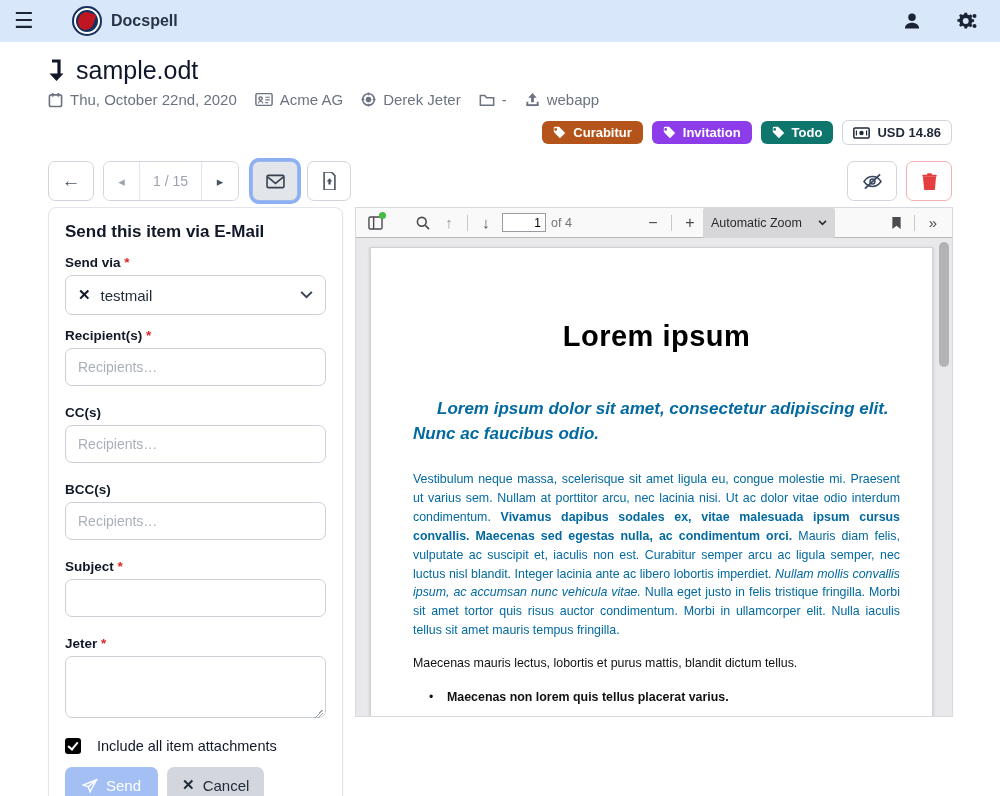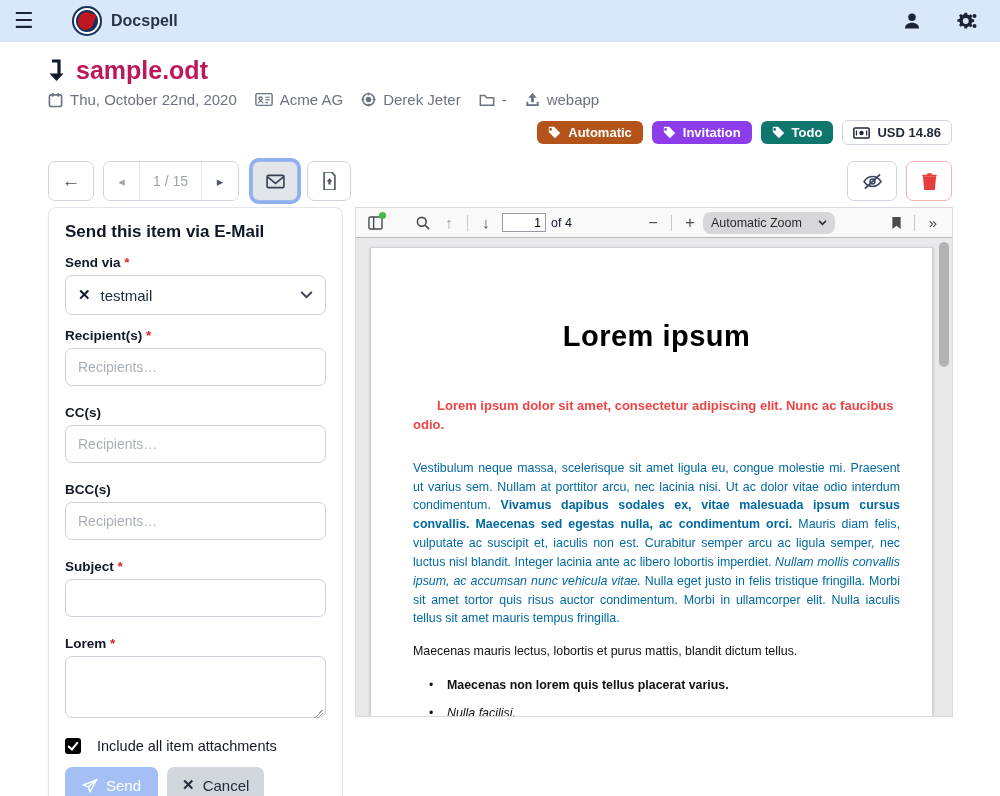--- a/index.html
+++ b/index.html
@@ -14,21 +14,21 @@
           box-shadow:inset 0 0 0 2px #16305e, inset 0 0 0 4px #ffffff; }
   .logo::after { content:""; position:absolute; left:6px; top:6px; width:16px; height:18px;
           background:#c01622; border-radius:50% 10% 50% 50%; transform:rotate(18deg); }
   .app-title { font-weight:bold; font-size:16px; color:#273349; }
   .nav-right { margin-left:auto; display:flex; align-items:center; gap:34px; padding-right:8px; }
   .nav-ic { color:#1b2435; }
 
   
   .content { padding:10px 48px 0 48px; }
   .title-row { display:flex; align-items:center; gap:10px; margin-top:4px; }
-  .item-title { font-size:25px; font-weight:bold; color:#be185d; }
+  .item-title { font-size:25px; font-weight:normal; color:#0f172a; }
   .meta-row { display:flex; align-items:center; gap:18px; margin-top:6px; color:#6b7280; font-size:15px; }
   .meta { display:flex; align-items:center; gap:7px; }
   .meta svg { flex:none; }
   .tags-row { display:flex; justify-content:flex-end; align-items:center; gap:9px; margin-top:12px; }
   .tag { display:inline-flex; align-items:center; gap:7px; color:#fff; font-size:13px; font-weight:bold;
          padding:4px 11px; border-radius:6px; }
   .amount-badge { display:inline-flex; align-items:center; gap:7px; font-size:13px; font-weight:bold;
          color:#1f2937; border:1px solid #d1d5db; border-radius:6px; padding:4px 10px; background:#fff; }
 
   
@@ -83,32 +83,32 @@
   .attach-actions { margin-left:auto; display:flex; gap:8px; }
 
   .pdf-frame { border:1px solid #d7dade; }
   .pdf-toolbar { height:30px; background:#f9f9fa; border-bottom:1px solid #b9b9bc; display:flex;
                  align-items:center; padding:0 6px; color:#4a4a4f; font-size:12.5px; }
   .pt-sep { width:1px; height:16px; background:#c9c9cc; margin:0 5px; }
   .pt-ic { width:26px; height:24px; display:inline-flex; align-items:center; justify-content:center; cursor:pointer; position:relative; }
   .green-dot { position:absolute; top:1px; right:2px; width:7px; height:7px; border-radius:50%; background:#44bb44; }
   .pt-pageinput { width:44px; height:19px; border:1px solid #9a9aa2; background:#fff; text-align:right;
                   font-size:12px; padding-right:4px; margin:0 5px 0 3px; font-family:inherit; }
-  .pt-of { margin-right:20px; color:#0f172a;text-align:center; }
+  .pt-of { margin-right:20px; color:#737373;text-align:center; }
   .pt-spacer { flex:1; }
-  .pt-zoom { background:#d7d7d9; height:22px; display:inline-flex; align-items:center; gap:16px;
-             padding:0 8px; font-size:12.5px; color:#2a2a2e; border-radius:8px; cursor:pointer; }
+  .pt-zoom { background:#d7d7d9; height:30px; display:inline-flex; align-items:center; gap:16px;
+             padding:0 8px; font-size:12.5px; color:#2a2a2e; border-radius:2px; cursor:pointer; }
   .pt-zoom .zcaret { font-size:10px; }
   .pdf-view { height:478px; background:#e9e9eb; position:relative; overflow:hidden; }
   .pdf-page { position:absolute; left:14px; top:9px; width:563px; min-height:640px; background:#fff;
               border:1px solid #d2d2d4; box-shadow:0 1px 3px rgba(0,0,0,.18); padding:72px 32px 20px 42px; }
   .scrollbar { position:absolute; right:3px; top:4px; width:10px; height:125px; background:#b3b3b6; border-radius:6px; }
 
   .pdf-title { text-align:center; font-size:29px; font-weight:bold; color:#000; letter-spacing:.5px; }
-  .pdf-sub { margin-top:44px; font-size:13px; font-weight:bold; color:#ef4444; line-height:1.45; text-indent:24px; }
+  .pdf-sub { margin-top:44px; font-size:17px; font-weight:bold; color:#0369a1; line-height:1.45; text-indent:24px;font-style:italic; }
   .pdf-body { margin-top:24px; font-size:12.4px; color:#0369a1; line-height:1.52; text-align:justify; }
   .pdf-p2 { margin-top:16px; font-size:12.4px; color:#111; }
   .pdf-ul { margin-top:20px; list-style:none; }
   .pdf-ul li { position:relative; padding-left:34px; margin-bottom:14px; font-size:12.4px; color:#111; }
   .pdf-ul li::before { content:"•"; position:absolute; left:16px; }
   .b { font-weight:bold; } .i { font-style:italic; }
 
   svg { display:block; }
 </style>
 </head>
@@ -187,21 +187,21 @@
         </svg>
       <span>webapp</span>
     </span>
   </div>
 
   <div class="tags-row">
     <span class="tag" style="background:#b4541a;">
       <svg width="13" height="13" viewBox="0 0 16 16" fill="#fff">
           <path d="M1 2.5A1.5 1.5 0 012.5 1h5L15 8.5 8.5 15 1 7.5zm4 1.7a1.7 1.7 0 10-3.4 0 1.7 1.7 0 003.4 0z" fill-rule="evenodd"></path>
         </svg>
-      <span>Automatic</span>
+      <span>Curabitur</span>
     </span>
     <span class="tag" style="background:#8c3de9;">
       <svg width="13" height="13" viewBox="0 0 16 16" fill="#fff">
           <path d="M1 2.5A1.5 1.5 0 012.5 1h5L15 8.5 8.5 15 1 7.5zm4 1.7a1.7 1.7 0 10-3.4 0 1.7 1.7 0 003.4 0z" fill-rule="evenodd"></path>
         </svg>
       <span>Invitation</span>
     </span>
     <span class="tag" style="background:#0f766e;">
       <svg width="13" height="13" viewBox="0 0 16 16" fill="#fff">
           <path d="M1 2.5A1.5 1.5 0 012.5 1h5L15 8.5 8.5 15 1 7.5zm4 1.7a1.7 1.7 0 10-3.4 0 1.7 1.7 0 003.4 0z" fill-rule="evenodd"></path>
@@ -281,21 +281,21 @@
 
         <div class="f-label" style="margin-top:19px">CC(s)</div>
         <input class="f-input" placeholder="Recipients…" style="">
 
         <div class="f-label" style="margin-top:19px">BCC(s)</div>
         <input class="f-input" placeholder="Recipients…" style="">
 
         <div class="f-label" style="margin-top:19px"><span>Subject</span> <span class="req">*</span></div>
         <input class="f-input" style="">
 
-        <div class="f-label" style="margin-top:19px"><span>Lorem</span> <span class="req">*</span></div>
+        <div class="f-label" style="margin-top:19px"><span>Jeter</span> <span class="req">*</span></div>
         <div class="ta-wrap">
           <textarea class="f-input" style=""></textarea>
           <span class="ta-grip"></span>
         </div>
 
         <div class="chk-row">
           <span class="chk"></span>
           <span>Include all item attachments</span>
         </div>
 

